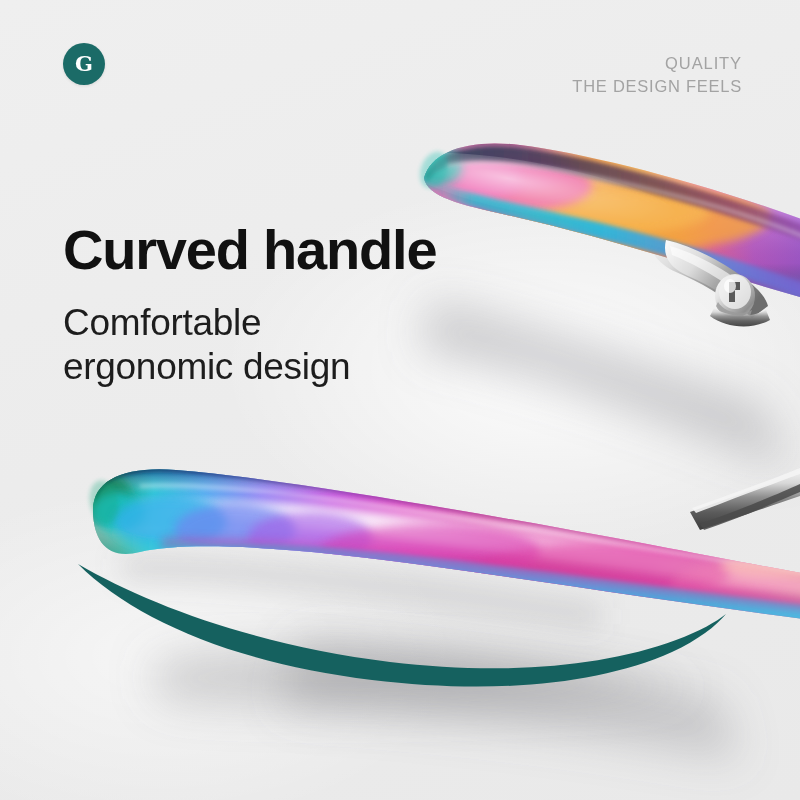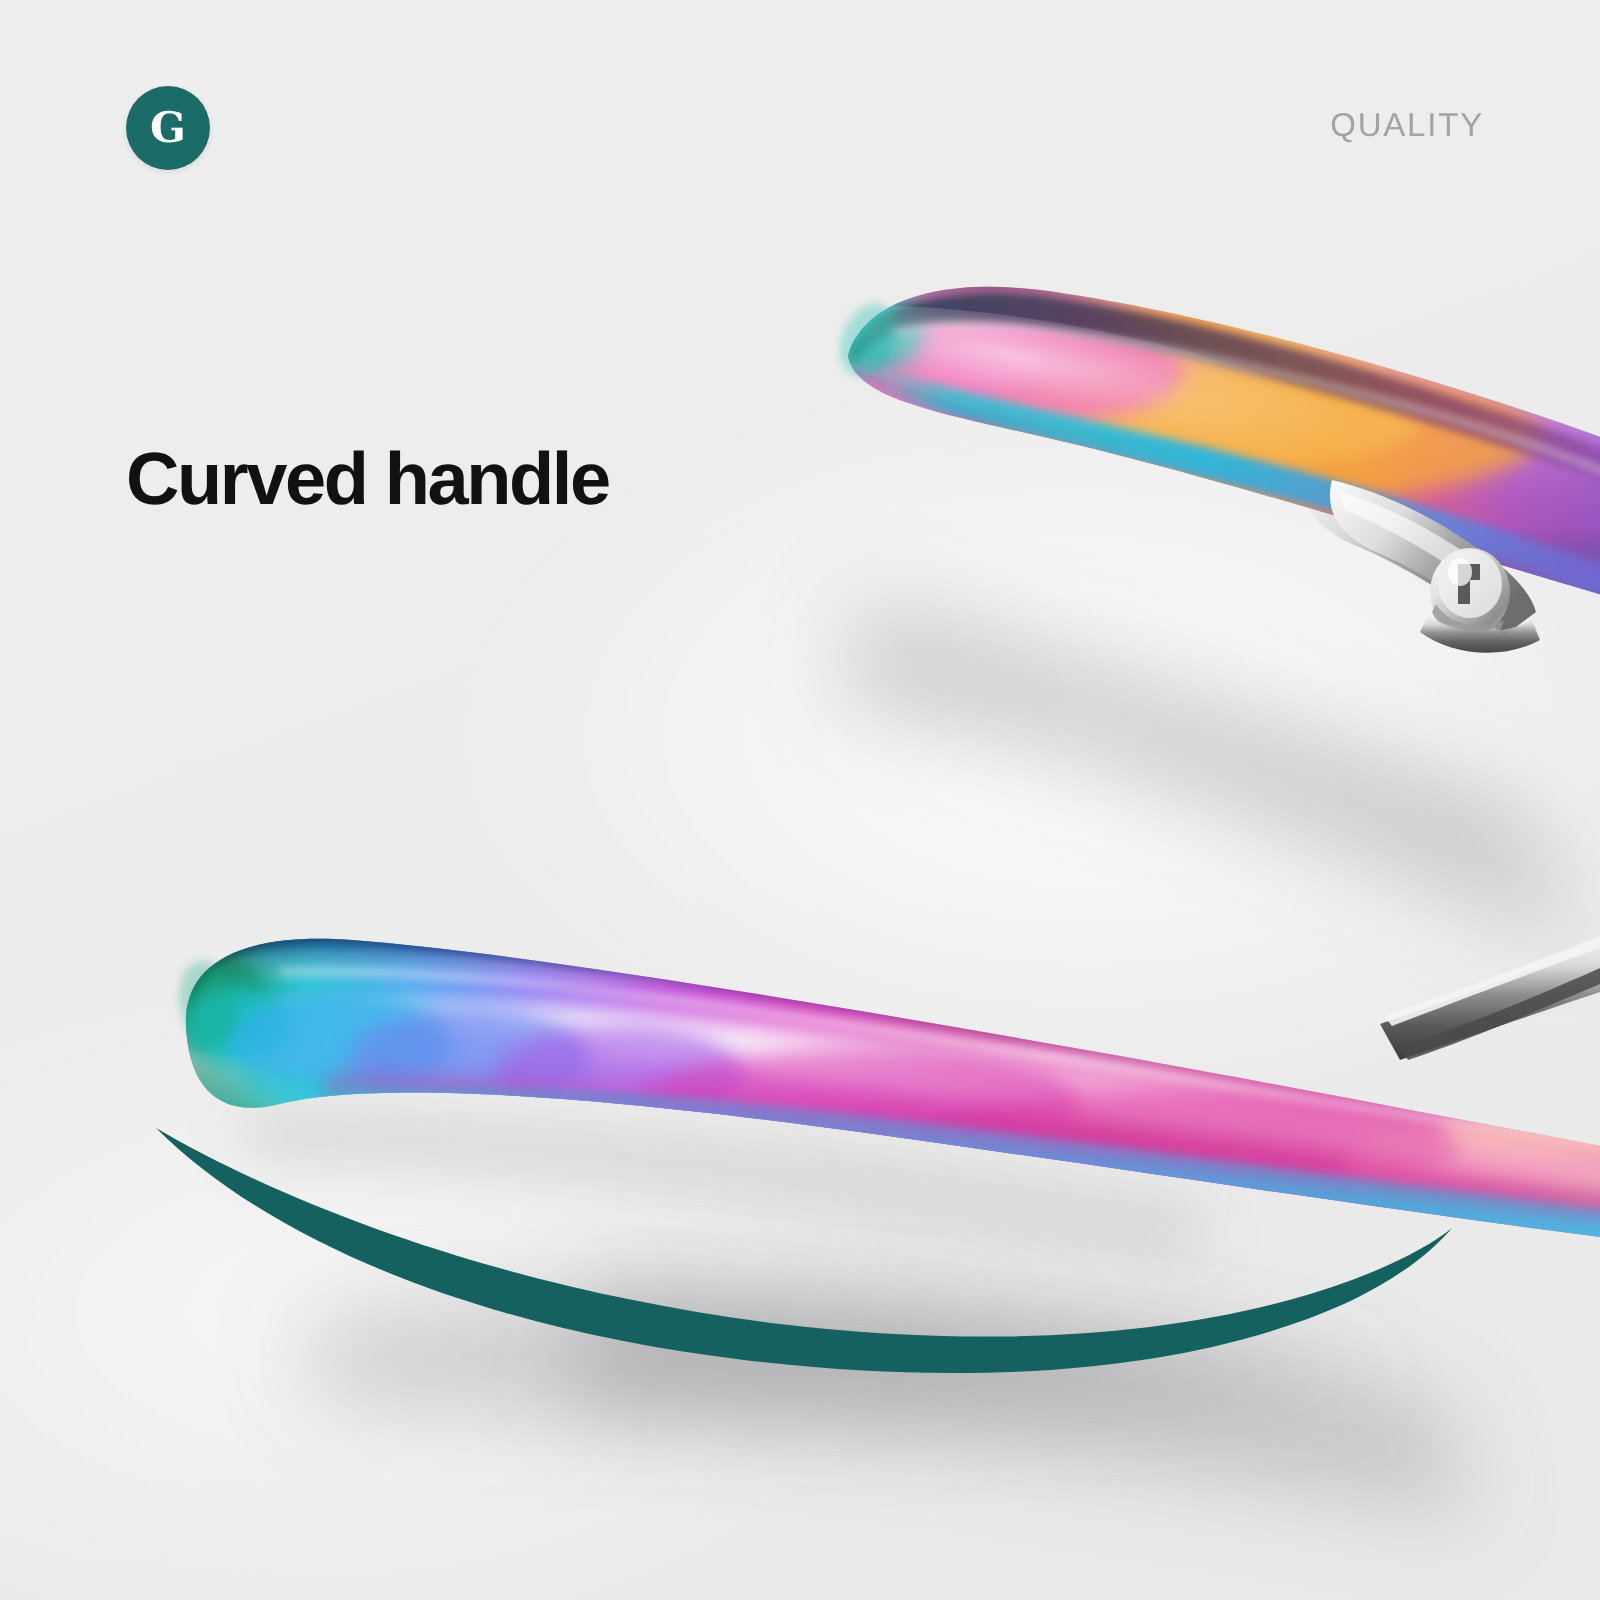--- a/index.html
+++ b/index.html
@@ -65,21 +65,21 @@
     white-space: nowrap;
     margin-top: 12px;
   }
   #tagline .l2 { letter-spacing: 0.75px; }
 
   
   #headline {
     position: absolute;
     left: 63px;
     top: 221px;
-    font-size: 37px;
+    font-size: 56px;
     font-weight: 700;
     color: #111111;
     letter-spacing: -1.2px;
     line-height: 1.05;
     white-space: nowrap;
   }
   #subhead {
     position: absolute;
     left: 63px;
     top: 301px;
@@ -377,18 +377,23 @@
                C238,664 134,620 78,564 Z" fill="#15615f"></path>
     </g>
   </svg>
 
   <div id="logo-badge">
     <span class="glyph">G</span>
   </div>
 
   <div id="tagline">
     <div class="l1">QUALITY</div>
+    <div class="l2">THE DESIGN FEELS</div>
   </div>
 
   <div id="headline">Curved handle</div>
 
+  <div id="subhead">
+    <div>Comfortable</div>
+    <div>ergonomic design</div>
+  </div>
 
 </div>
 
 </body></html>

